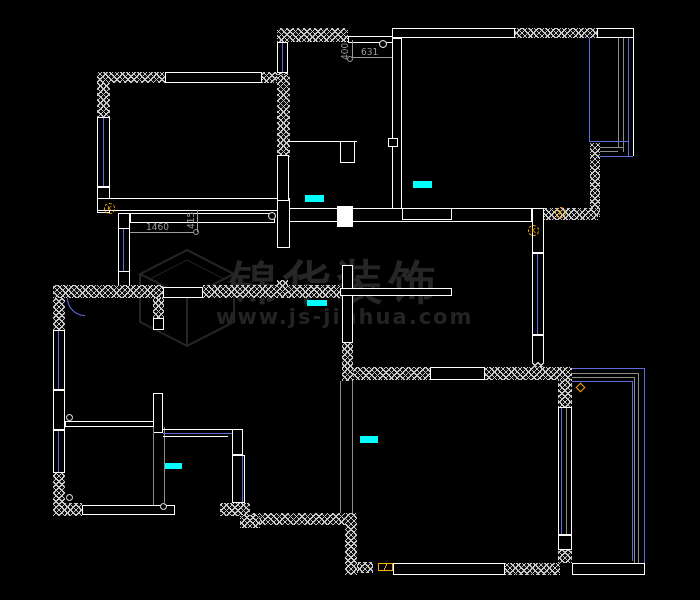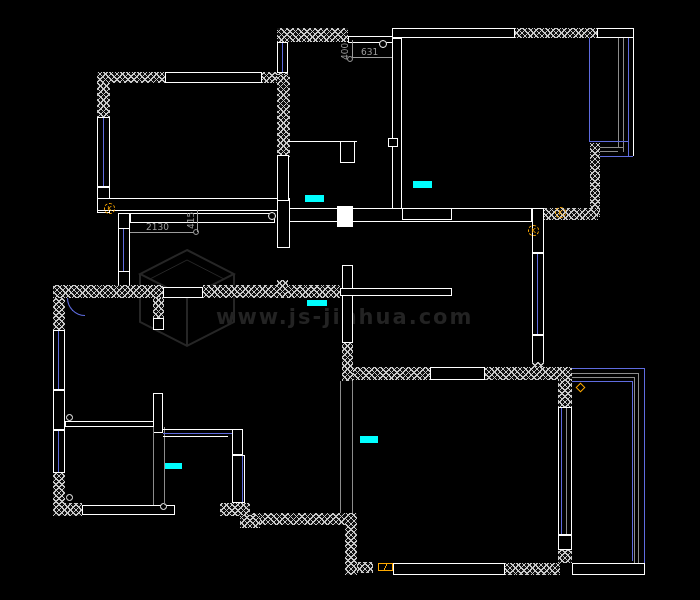--- a/index.html
+++ b/index.html
@@ -42,20 +42,21 @@
 <div id="plan">
 
   <svg class="a" style="left:138px;top:248px" width="98" height="100" viewBox="0 0 98 100">
     <g fill="none" stroke="#262626" stroke-width="2">
       <polygon points="49,2 96,26 49,50 2,26"></polygon>
       <polyline points="2,26 2,74 49,98 96,74 96,26"></polyline>
       <line x1="49" y1="50" x2="49" y2="98"></line>
       <polygon points="49,12 86,31 49,50 12,31" stroke-width="1"></polygon>
     </g>
   </svg>
+  <div class="a wm-cn" style="left:230px;top:258px;">锦华装饰</div>
   <div class="a wm-url" style="left:216px;top:307px;">www.js-jinhua.com</div>
 
   <div class="a hatch" style="left:97px;top:72px;width:68px;height:11px"></div>
   <div class="a wb" style="left:165px;top:72px;width:97px;height:11px"></div>
   <div class="a hatch" style="left:262px;top:72px;width:26px;height:11px"></div>
   <div class="a hatch" style="left:97px;top:83px;width:13px;height:34px"></div>
   <div class="a winv" style="left:97px;top:117px;width:13px;height:70px">
       <i class="vli" style="left:5px"></i>
     </div>
   <div class="a wb" style="left:97px;top:187px;width:13px;height:26px"></div>
@@ -77,21 +78,21 @@
   <div class="a wb" style="left:288px;top:208px;width:244px;height:14px"></div>
   <div class="a wf" style="left:337px;top:206px;width:16px;height:21px"></div>
   <div class="a wb" style="left:277px;top:200px;width:13px;height:48px"></div>
   <div class="a wb" style="left:118px;top:213px;width:12px;height:16px"></div>
   <div class="a winv" style="left:118px;top:228px;width:12px;height:44px">
       <i class="vli" style="left:4px"></i>
     </div>
   <div class="a wb" style="left:118px;top:271px;width:12px;height:15px"></div>
 
   <div class="a lg" style="left:130px;top:232px;width:66px;height:1px;background:var(--dim_gray)"></div>
-  <div class="a dim" style="left:146px;top:223px">2130</div>
+  <div class="a dim" style="left:146px;top:223px">1460</div>
   <div class="a crg" style="left:193px;top:229px;width:6px;height:6px"></div>
   <div class="a lg" style="left:197px;top:210px;width:1px;height:22px;background:var(--dim_gray)"></div>
   <div class="a dim rot" style="left:187px;top:229px">415</div>
   <div class="a crc" style="left:268px;top:212px;width:8px;height:8px"></div>
 
   <div class="a dim rot" style="left:341px;top:60px">400</div>
   <div class="a dim" style="left:361px;top:48px">631</div>
   <div class="a lg" style="left:352px;top:57px;width:40px;height:1px;background:var(--dim_gray)"></div>
   <div class="a lg" style="left:352px;top:40px;width:1px;height:18px;background:var(--dim_gray)"></div>
   <div class="a crg" style="left:347px;top:56px;width:6px;height:6px"></div>

